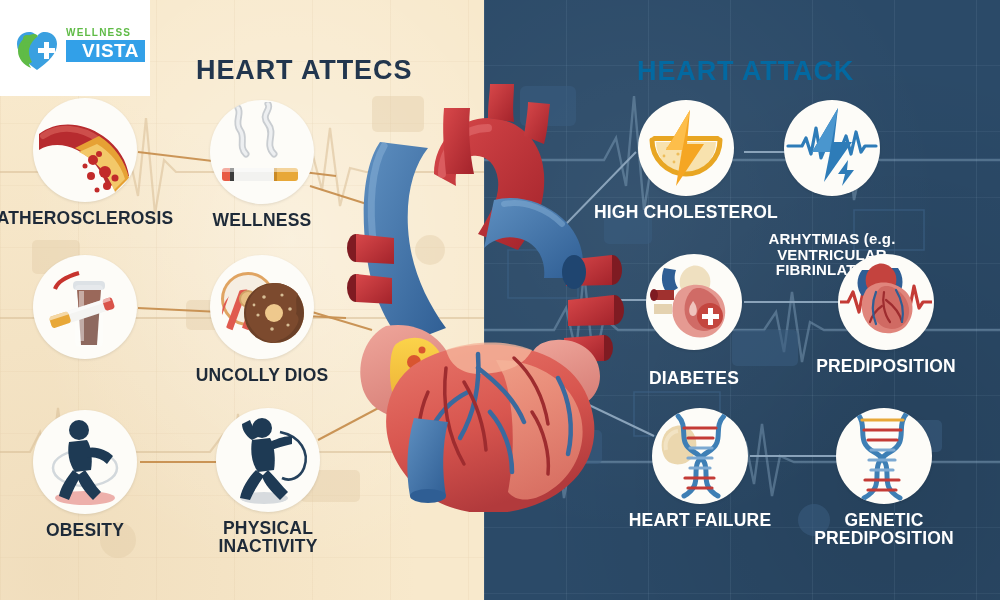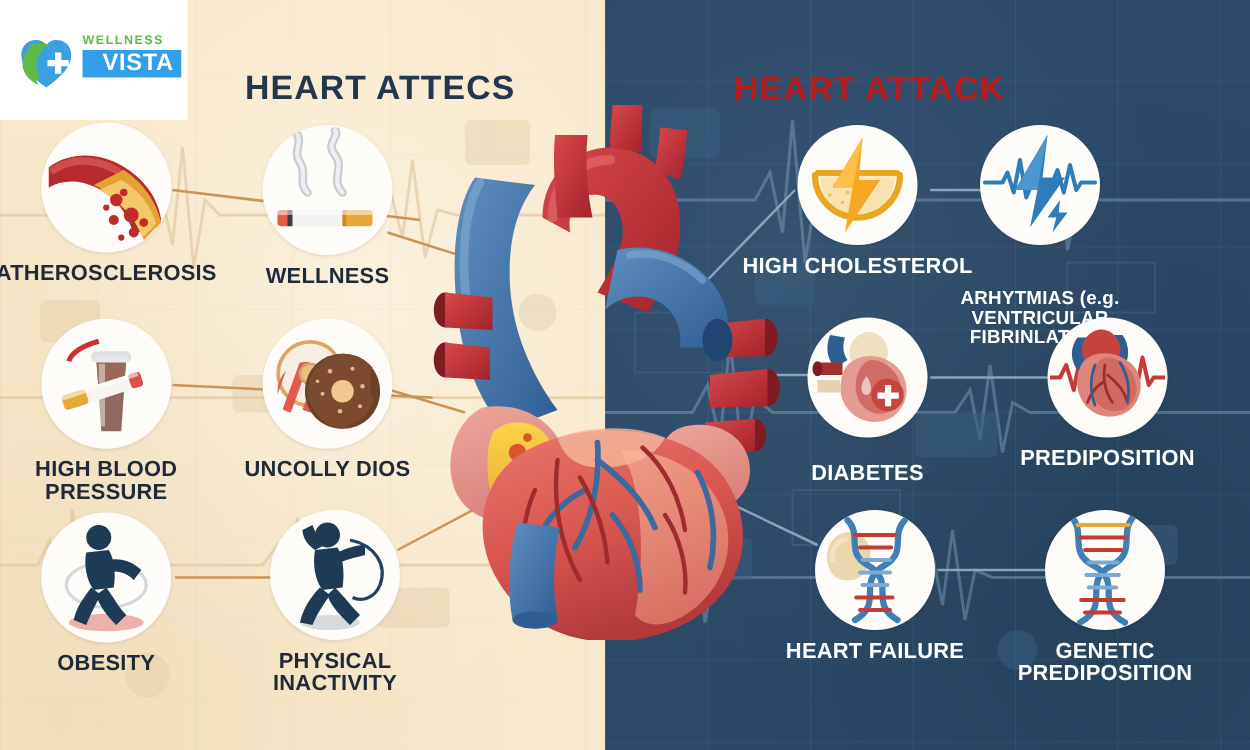--- a/index.html
+++ b/index.html
@@ -82,21 +82,21 @@
   .panel-title {
     position: absolute;
     font-family: "Liberation Sans Narrow", "Liberation Sans", sans-serif;
     font-weight: bold;
     font-size: 27px;
     letter-spacing: .9px;
     white-space: nowrap;
     z-index: 30;
   }
   #title-left  { left: 196px; top: 55px; color: #22364E; }
-  #title-right { left: 587px; top: 56px; color: #b91c1c; text-align: right; }
+  #title-right { left: 637px; top: 56px; color: #0369a1; text-align: right; }
 
   
   #connectors { position: absolute; inset: 0; z-index: 12; pointer-events: none; }
 
   
   #heart-illustration {
     position: absolute;
     left: 318px; top: 82px;
     width: 310px; height: 430px;
     z-index: 20;
@@ -377,22 +377,20 @@
         <path d="M42,30 L66,30 L64,56 L44,56 Z" fill="#7A3420" opacity=".85"></path>
         <rect x="38" y="24" width="32" height="9" rx="4" fill="#DDE2E6"></rect>
         <rect x="40" y="28" width="28" height="62" rx="4" fill="#FFFFFF" opacity=".26"></rect>
         <rect x="44" y="34" width="5" height="50" fill="#FFFFFF" opacity=".45"></rect>
         <rect x="14" y="50" width="64" height="12" rx="3" fill="#F4F4F2" transform="rotate(-18 46 56)"></rect>
         <rect x="14" y="50" width="20" height="12" rx="3" fill="#E8A838" transform="rotate(-18 46 56)"></rect>
         <rect x="70" y="50" width="10" height="12" rx="3" fill="#D9534A" transform="rotate(-18 46 56)"></rect>
         <rect x="14" y="50" width="64" height="3.5" fill="#FFFFFF" opacity=".55" transform="rotate(-18 46 56)"></rect>
       </svg>
     </div>
-    <div class="node-label">HIGH BLOOD
-PRESSURE</div>
   </div>
 
   <div class="node side-left" style="left:262px; top:255px;">
     <div class="bubble">
       <svg width="100" height="100" viewBox="0 0 100 100">
 
         <circle cx="36" cy="42" r="27" fill="#E0A462"></circle>
         <circle cx="36" cy="42" r="24" fill="#F6EEE2"></circle>
         <g clip-path="circle(24px at 36px 42px)">
           <g fill="#E05A4F">

